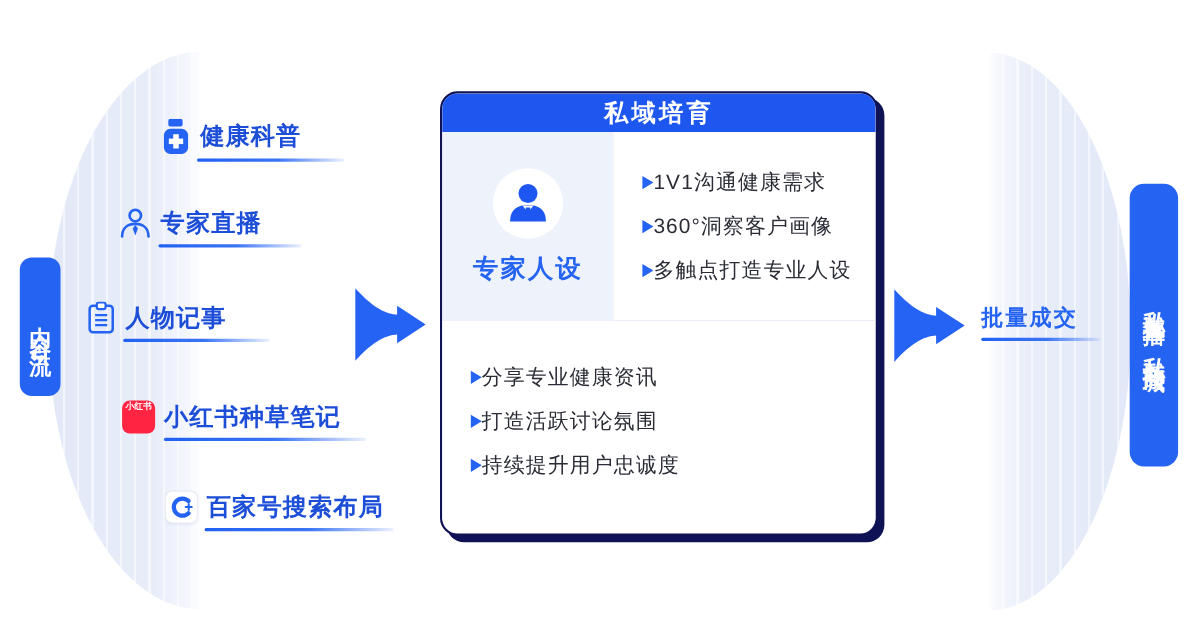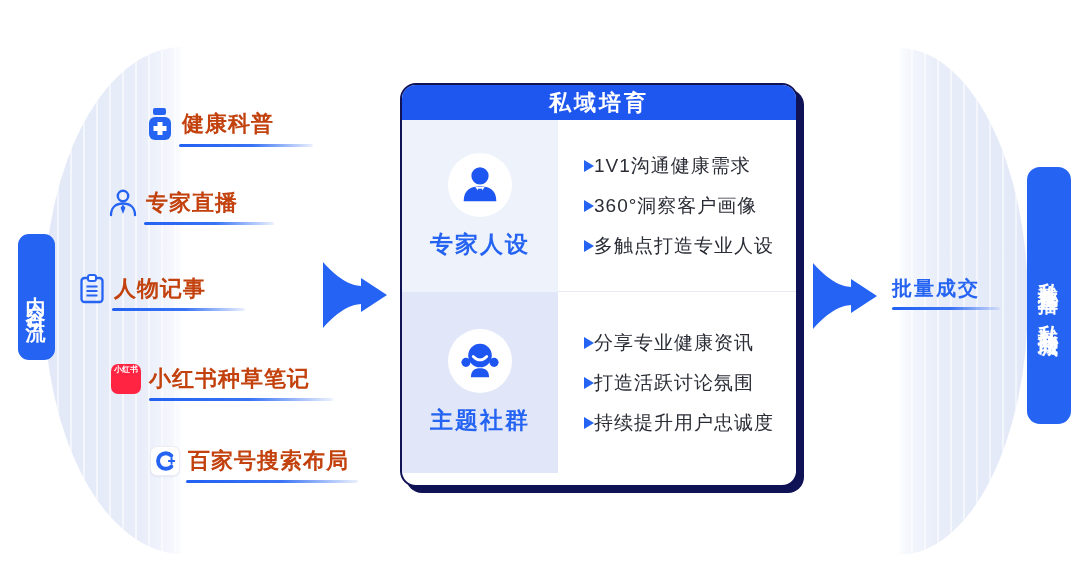--- a/index.html
+++ b/index.html
@@ -30,21 +30,21 @@
   }
   .vtext{writing-mode:vertical-rl;text-orientation:upright;}
   .pill-left{left:18px;top:234px;width:37px;height:126px;border-radius:11px;}
   .pill-left .vtext{font-size:20px;letter-spacing:8px;}
   .pill-right{left:1027px;top:167px;width:44px;height:257px;border-radius:13px;}
   .pill-right .vtext{font-size:20px;letter-spacing:4px;}
   
   .src{position:absolute;z-index:4;}
   .src-row{display:flex;align-items:center;gap:8px;}
   .ico{display:flex;align-items:center;justify-content:center;flex:0 0 auto;}
-  .src-label{font-size:22px;font-weight:bold;color:#c2410c;white-space:nowrap;letter-spacing:1px;}
+  .src-label{font-size:22px;font-weight:bold;color:#1d4ed8;white-space:nowrap;letter-spacing:1px;}
   .uline{height:3px;border-radius:2px;margin-top:4px;
     background:linear-gradient(90deg,#2160f2 0%,#3a74f5 55%,rgba(90,135,250,0.12) 100%);}
   .badge-xhs{width:30px;height:30px;border-radius:7px;background:#ff2442;color:#ffffff;
     display:flex;align-items:flex-start;justify-content:center;font-size:8px;font-weight:bold;}
   .badge-bjh{width:28px;height:28px;border-radius:7px;background:#ffffff;border:1px solid #ececf4;
     display:flex;align-items:center;justify-content:center;box-shadow:0 1px 2px rgba(30,60,160,.08);}
   
   .arrow{position:absolute;z-index:4;}
   
   .card{
@@ -194,32 +194,20 @@
           <span class="bullet-text">360°洞察客户画像</span>
         </div>
         <div class="bullet">
           <span class="tri"></span>
           <span class="bullet-text">多触点打造专业人设</span>
         </div>
       </div>
     </div>
 
     <div class="sec sec-b">
-      <div class="sec-left sec-left-b">
-        <div class="circle">
-          <svg width="58" height="58" viewBox="0 0 64 64">
-            <circle cx="32" cy="26" r="13" fill="#1e56f2"></circle>
-            <path d="M24.5,27 Q32,34.5 39.5,27" fill="none" stroke="#ffffff" stroke-width="3" stroke-linecap="round"></path>
-            <circle cx="16.5" cy="33.5" r="5" fill="#1e56f2"></circle>
-            <circle cx="47.5" cy="33.5" r="5" fill="#1e56f2"></circle>
-            <path d="M22,50 C22,42.5 26,40 32,40 C38,40 42,42.5 42,50 Z" fill="#1e56f2"></path>
-          </svg>
-        </div>
-        <div class="sec-label">主题社群</div>
-      </div>
       <div class="sec-right">
         <div class="bullet">
           <span class="tri"></span>
           <span class="bullet-text">分享专业健康资讯</span>
         </div>
         <div class="bullet">
           <span class="tri"></span>
           <span class="bullet-text">打造活跃讨论氛围</span>
         </div>
         <div class="bullet">

